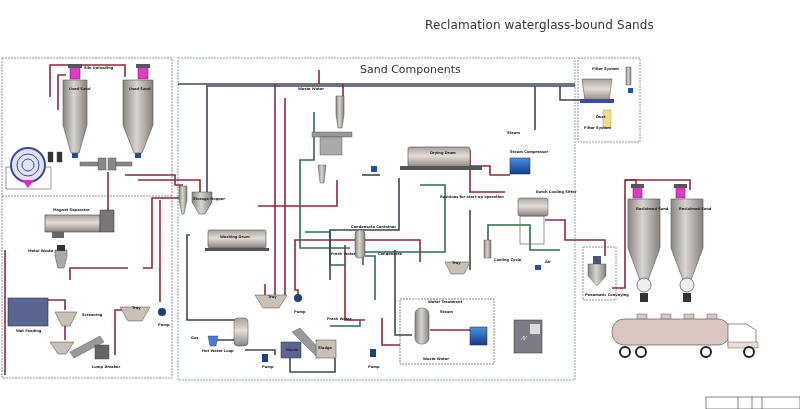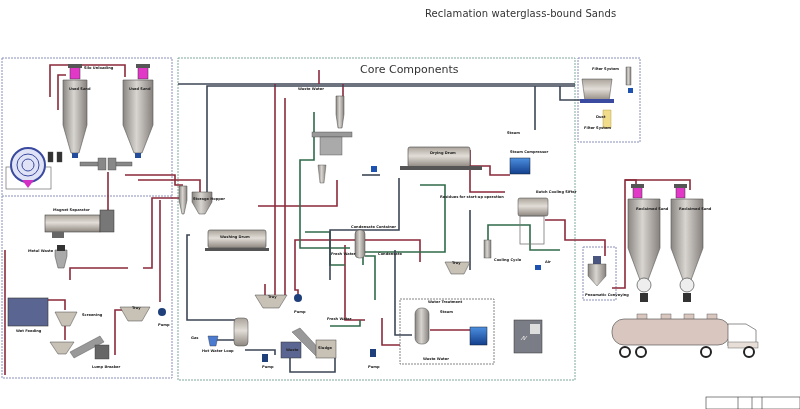--- a/index.html
+++ b/index.html
@@ -1,26 +1,26 @@
 <!DOCTYPE html>
 <html><head>
 <meta charset="utf-8">
 <style>
   html,body{margin:0;padding:0;background:#fff;}
   body{width:800px;height:409px;position:relative;overflow:hidden;font-family:"DejaVu Sans",sans-serif;}
   #dia{position:absolute;left:0;top:0;width:800px;height:409px;}
-  .ttl{position:absolute;left:425px;top:8px;font-size:10px;color:#333;letter-spacing:.1px;}
+  .ttl{position:absolute;left:425px;top:18px;font-size:12px;color:#333;letter-spacing:.1px;}
   .core{position:absolute;left:360px;top:63px;font-size:11px;color:#333;}
   .lbl{font-family:"DejaVu Sans",sans-serif;font-size:3.6px;fill:#222;font-weight:bold;}
 </style>
 </head>
 <body>
 
 <div class="ttl">Reclamation waterglass-bound Sands</div>
-<div class="core">Core Components</div>
+<div class="core">Sand Components</div>
 
 <svg id="dia" viewBox="0 0 800 409">
   <defs>
     <linearGradient id="silo" x1="0" x2="1">
       <stop offset="0" stop-color="#8a8682"></stop>
         <stop offset=".45" stop-color="#d8d4cf"></stop>
         <stop offset="1" stop-color="#86817c"></stop>
     </linearGradient>
     <linearGradient id="drum" x1="0" y1="0" x2="0" y2="1">
       <stop offset="0" stop-color="#a9a39b"></stop>

